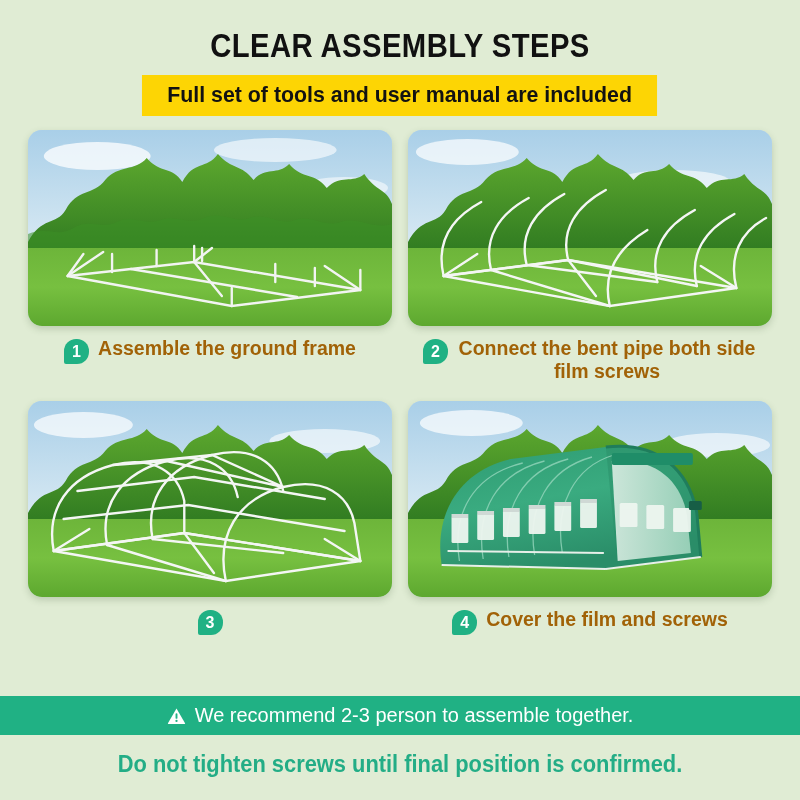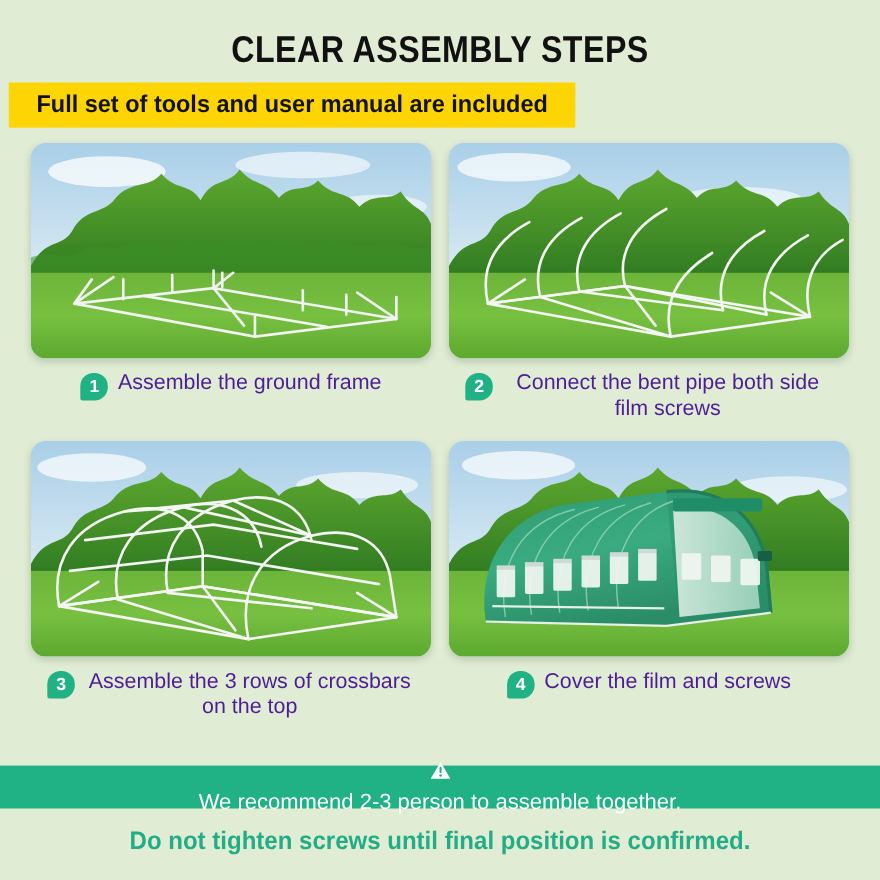--- a/index.html
+++ b/index.html
@@ -23,20 +23,21 @@
     font-size: 34px;
     letter-spacing: 0.5px;
     color: #111111;
     padding-top: 26px;
     margin: 0;
     transform: scaleX(0.86);
   }
 
   .subtitle-wrap {
     display: flex;
+    justify-content: center;
     margin-top: 10px;
   }
   .subtitle-banner {
     background: #fdd504;
     color: #121212;
     font-size: 22px;
     font-weight: bold;
     padding: 9px 26px 10px 26px;
     line-height: 1;
     white-space: nowrap;
@@ -85,22 +86,22 @@
     font-weight: bold;
     display: flex;
     align-items: center;
     justify-content: center;
     border-radius: 12px 12px 12px 2px;
     margin-top: 2px;
     line-height: 1;
   }
   .caption-text {
     font-size: 19.5px;
-    font-weight: normal;
-    color: #4c1d95;
+    font-weight: bold;
+    color: #a16207;
     line-height: 1.16;
     text-align: center;
     max-width: 300px;
   }
 
   
   .footer {
     position: absolute;
     left: 0;
     right: 0;
@@ -108,21 +109,20 @@
   }
   .note-bar {
     background: #20b184;
     color: #ffffff;
     font-size: 20px;
     height: 39px;
     display: flex;
     align-items: center;
     justify-content: center;
     gap: 9px;
-    flex-direction: column;
   }
   .warn-icon { display: block; }
   .footer-note {
     text-align: center;
     font-family: "Liberation Sans Narrow", "Liberation Sans", sans-serif;
     font-size: 23px;
     font-weight: bold;
     color: #23ad86;
     padding: 16px 0 22px 0;
     transform: scaleX(0.95);
@@ -224,21 +224,20 @@
           <path d="M200 180 C190 134 212 98 258 86 C300 76 324 94 330 122 L336 160"></path>
           <path d="M86 64 L186 54 L258 86 M86 64 L140 60 M140 60 L258 86"></path>
           <path d="M50 90 L168 76 L300 98 M36 118 L162 104 L320 130"></path>
           <path d="M26 150 L158 132 M80 144 L200 180 M126 138 L258 152 M158 132 L336 160"></path>
           <path d="M26 150 L62 128 M336 160 L300 138 M158 132 L188 172"></path>
         </g>
       </svg>
     </div>
     <div class="caption">
       <span class="badge">3</span>
-      <span class="caption-text">Assemble the 3 rows of crossbars on the top</span>
     </div>
   </div>
 
   <div class="step-cell">
     <div class="photo">
       <svg viewBox="0 0 368 196" preserveAspectRatio="none" aria-hidden="true">
         <defs>
           <linearGradient id="film4" x1="0" y1="0" x2="0.4" y2="1">
             <stop offset="0" stop-color="#2e9b72"></stop>
               <stop offset="0.5" stop-color="#3aab80"></stop>

